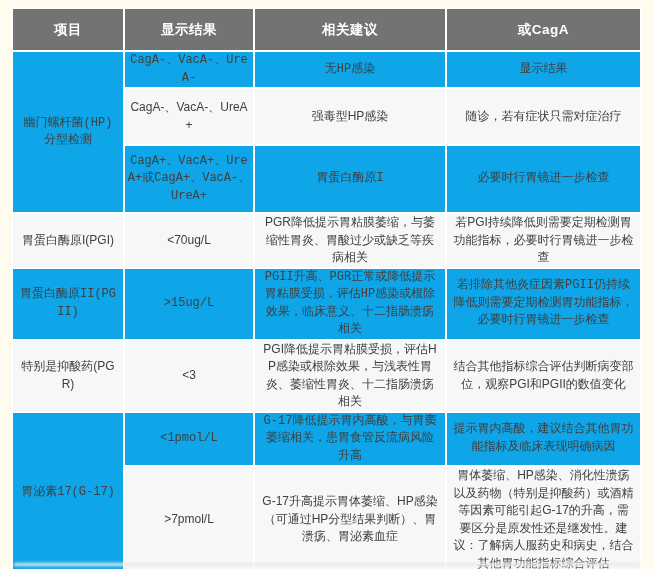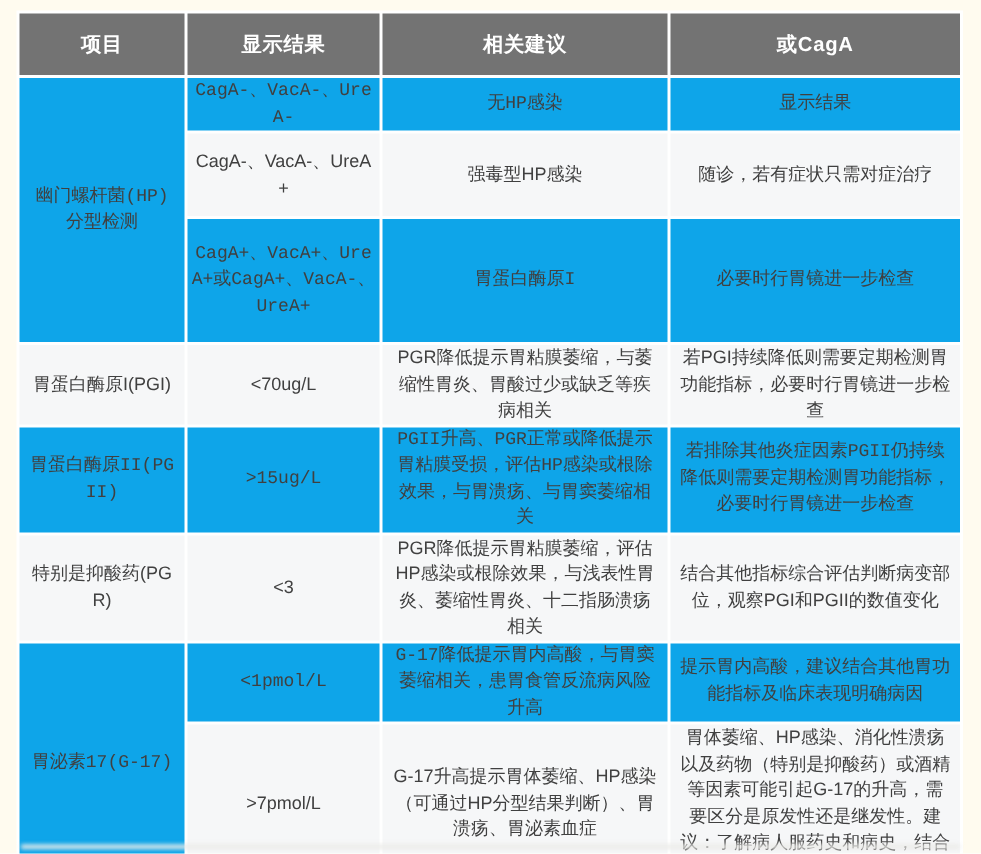--- a/index.html
+++ b/index.html
@@ -35,21 +35,21 @@
     vertical-align:middle;
     line-height:17.5px;
     padding:0 6px;
     word-break:break-all;
   }
   td.col-result { padding:0 2px; }
   .bg-a { background:#0ea5e9;font-family:Liberation Mono, monospace; }   
   .bg-b { background:#f6f7f8; }   
   tr.h34 td { height:34px; }
   tr.h55 td { height:55px; }
-  tr.h82 td { height:82px; }
+  tr.h82 td { height:66px; }
   tr.h51 td { height:51px; }
   tr.h63 td { height:63px; }
   tr.h36 td { height:36px; }
   tr.h103 td { height:103px; }
   .bottom-shadow {
     position:absolute;
     left:14px; right:14px; bottom:3px;
     height:3px;
     background:#ebebe8;
     filter:blur(1.5px);
@@ -94,28 +94,28 @@
     <tr class="h51">
       <td class="bg-b">胃蛋白酶原I(PGI)</td>
       <td class="bg-b col-result">&lt;70ug/L</td>
       <td class="bg-b">PGR降低提示胃粘膜萎缩，与萎缩性胃炎、胃酸过少或缺乏等疾病相关</td>
       <td class="bg-b">若PGI持续降低则需要定期检测胃功能指标，必要时行胃镜进一步检查</td>
     </tr>
 
     <tr class="h63">
       <td class="bg-a">胃蛋白酶原II(PGII)</td>
       <td class="bg-a col-result">&gt;15ug/L</td>
-      <td class="bg-a">PGII升高、PGR正常或降低提示胃粘膜受损，评估HP感染或根除效果，与胃溃疡、与胃窦萎缩相关</td>
+      <td class="bg-a">PGII升高、PGR正常或降低提示胃粘膜受损，评估HP感染或根除效果，临床意义、十二指肠溃疡相关</td>
       <td class="bg-a">若排除其他炎症因素PGII仍持续降低则需要定期检测胃功能指标，必要时行胃镜进一步检查</td>
     </tr>
 
     <tr class="h55">
       <td class="bg-b">特别是抑酸药(PGR)</td>
       <td class="bg-b col-result">&lt;3</td>
-      <td class="bg-b">PGR降低提示胃粘膜萎缩，评估HP感染或根除效果，与浅表性胃炎、萎缩性胃炎、十二指肠溃疡相关</td>
+      <td class="bg-b">PGI降低提示胃粘膜受损，评估HP感染或根除效果，与浅表性胃炎、萎缩性胃炎、十二指肠溃疡相关</td>
       <td class="bg-b">结合其他指标综合评估判断病变部位，观察PGI和PGII的数值变化</td>
     </tr>
 
     <tr class="h36">
       <td rowspan="2" class="bg-a">胃泌素17(G-17)</td>
       <td class="bg-a col-result">&lt;1pmol/L</td>
       <td class="bg-a">G-17降低提示胃内高酸，与胃窦萎缩相关，患胃食管反流病风险升高</td>
       <td class="bg-a">提示胃内高酸，建议结合其他胃功能指标及临床表现明确病因</td>
     </tr>
     <tr class="h103">

